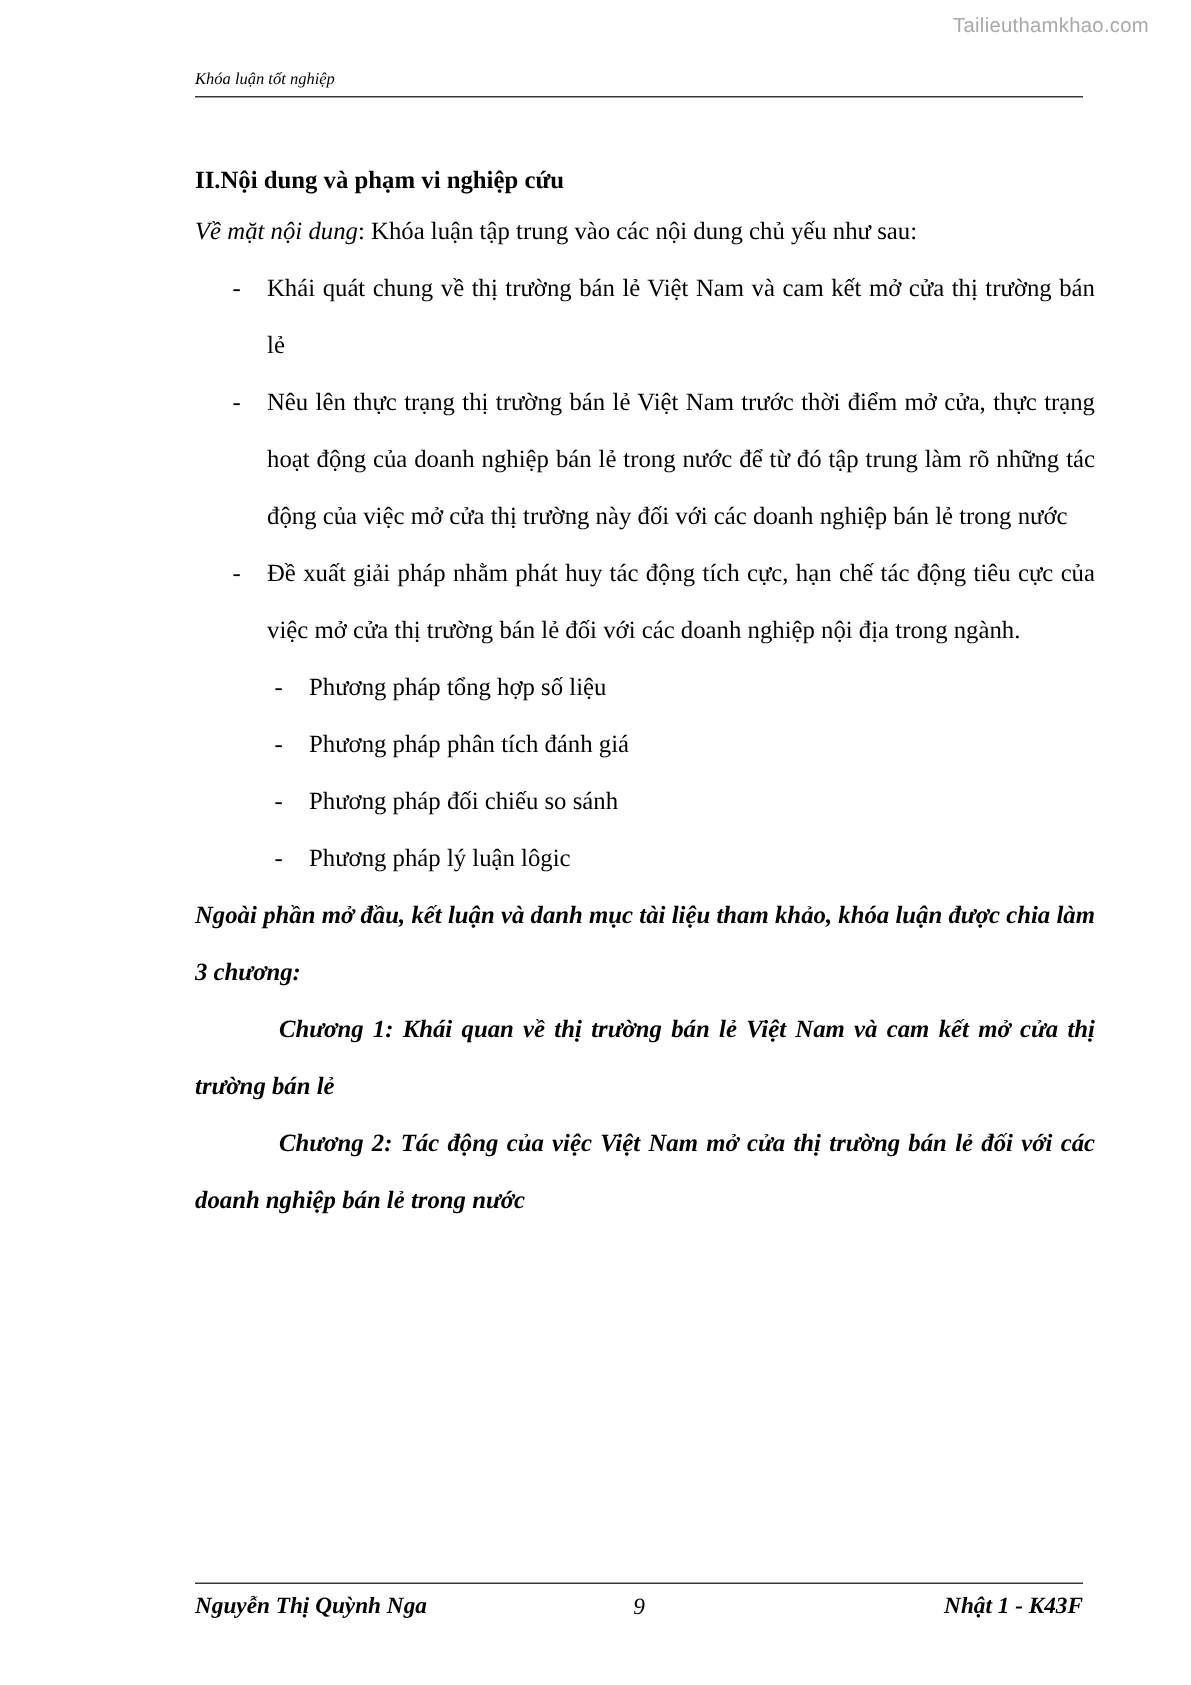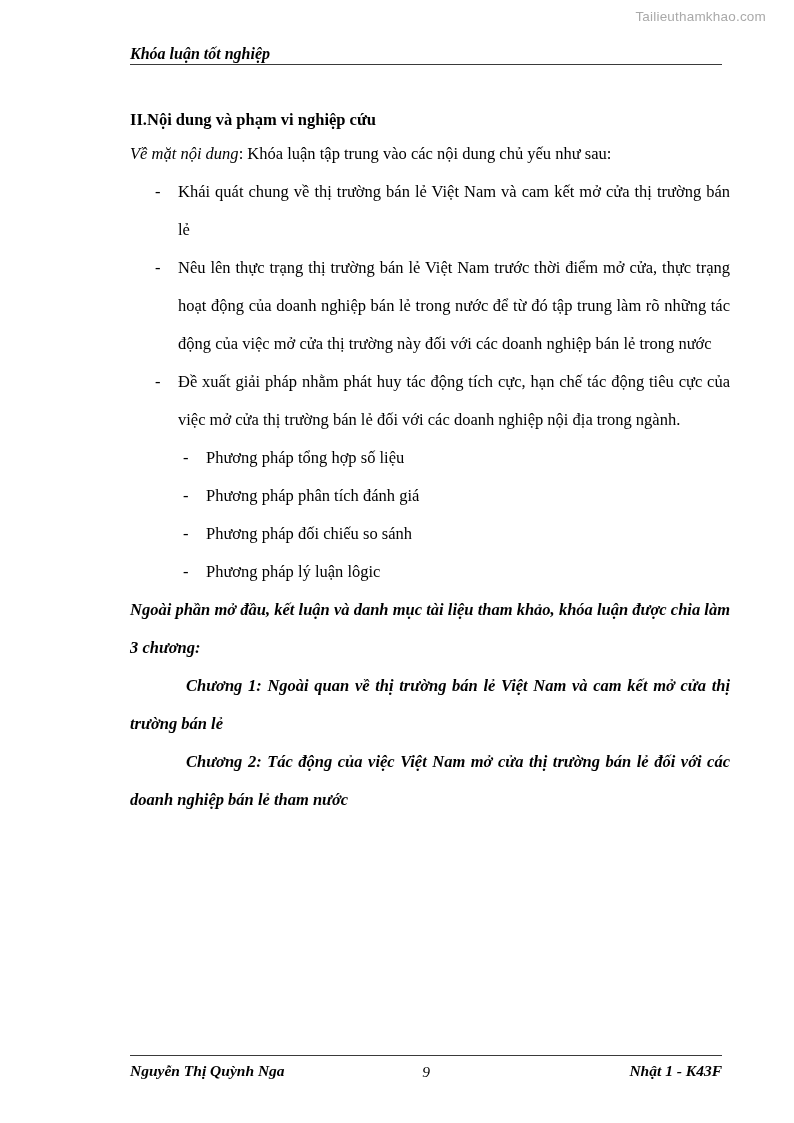--- a/index.html
+++ b/index.html
@@ -33,23 +33,23 @@
   }
 
   
   .header {
     position: absolute;
     left: 130px;
     top: 44px;
     width: 592px;
   }
   .header-title {
-    font-weight: bold;
-    font-style: italic;
-    font-size: 16px;
+    font-weight: normal;
+    font-style: italic;
+    font-size: 11px;
     line-height: 19px;
     padding-bottom: 1px;
   }
   .header-rule {
     border-bottom: 1.4px solid #3a3a3a;
     width: 592px;
     margin-top: 0px;
   }
 
   
@@ -182,23 +182,23 @@
     <ul class="dashlist narrow list-2">
       <li><span class="dash">-</span><span>Phương pháp tổng hợp số liệu</span></li>
       <li><span class="dash">-</span><span>Phương pháp phân tích đánh giá</span></li>
       <li><span class="dash">-</span><span>Phương pháp đối chiếu so sánh</span></li>
       <li><span class="dash">-</span><span>Phương pháp lý luận lôgic</span></li>
     </ul>
 
 
     <div class="block-bi">Ngoài phần mở đầu, kết luận và danh mục tài liệu tham khảo, khóa luận được chia làm 3 chương:</div>
 
-    <div class="block-bi first-indent">Chương 1: Ngoài quan về thị trường bán lẻ Việt Nam và cam kết mở cửa thị trường bán lẻ</div>
-
-    <div class="block-bi first-indent">Chương 2: Tác động của việc Việt Nam mở cửa thị trường bán lẻ đối với các doanh nghiệp bán lẻ tham nước</div>
+    <div class="block-bi first-indent">Chương 1: Khái quan về thị trường bán lẻ Việt Nam và cam kết mở cửa thị trường bán lẻ</div>
+
+    <div class="block-bi first-indent">Chương 2: Tác động của việc Việt Nam mở cửa thị trường bán lẻ đối với các doanh nghiệp bán lẻ trong nước</div>
 
   </div>
 
   <div class="footer">
     <div class="footer-rule"></div>
     <div class="footer-row-wrap">
       <div class="footer-row">
         <div class="footer-left">Nguyễn Thị Quỳnh Nga</div>
         <div class="footer-right">Nhật 1 - K43F</div>
       </div>

